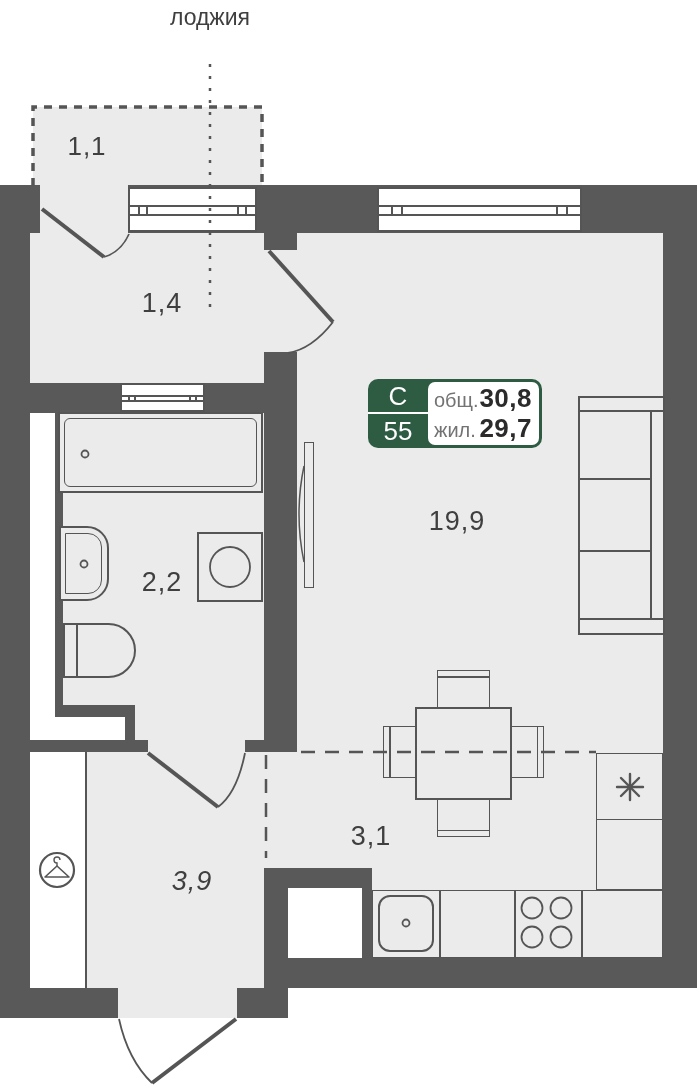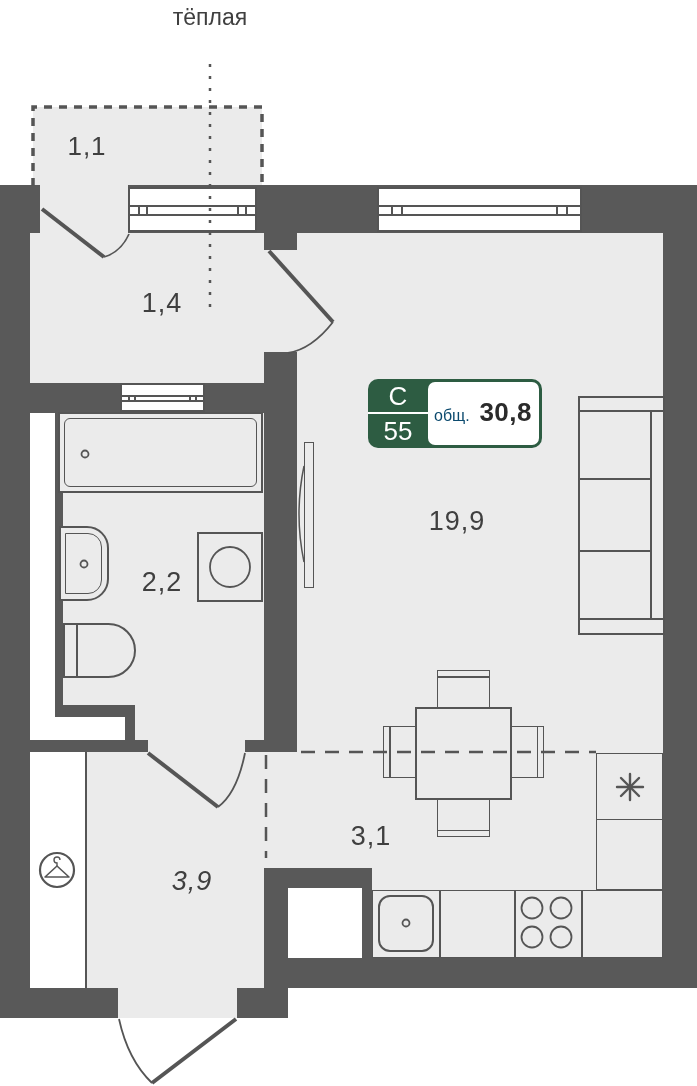--- a/index.html
+++ b/index.html
@@ -22,21 +22,21 @@
   .badge{position:absolute;left:368px;top:379px;width:174px;height:69px;background:#2d5c42;
     border-radius:10px;}
   .badge .left{position:absolute;left:0;top:0;width:60px;height:100%;display:flex;
     flex-direction:column;align-items:center;justify-content:space-around;color:#fff;}
   .badge .left .t{font-size:26px;line-height:30px;}
   .badge .left .divider{position:absolute;left:0;top:33px;width:60px;height:2px;background:#fff;}
   .badge .panel{position:absolute;left:60px;top:3px;right:3px;bottom:3px;background:#fff;
     border-radius:7px;padding:2px 7px 2px 6px;box-sizing:border-box;display:flex;
     flex-direction:column;justify-content:space-around;}
   .badge .row{display:flex;justify-content:space-between;align-items:baseline;line-height:28px;}
-  .badge .row .lbl{font-size:16px;color:#0c4a6e;}
+  .badge .row .lbl{font-size:20px;color:#737373;}
   .badge .row .val{font-size:26px;font-weight:700;color:#2b2b2b;letter-spacing:0.5px;}
   svg.overlay{position:absolute;left:0;top:0;pointer-events:none;}
 </style>
 </head>
 <body>
 
 <div class="plan">
 
   <div class="floor" style="left:33px;top:107px;width:229px;height:78px;"></div>
   <div class="floor" style="left:30px;top:233px;width:235px;height:150px;"></div>
@@ -186,36 +186,40 @@
     </g>
 
     <g>
       <circle cx="57" cy="870" r="17" fill="none" stroke="#555" stroke-width="2.2"></circle>
       <path d="M45,877 L57,866 L69,877 Z" fill="none" stroke="#555" stroke-width="1.6" stroke-linejoin="round"></path>
       <path d="M57,866 v-3 a3,3 0 1 1 3,-3" fill="none" stroke="#555" stroke-width="1.4"></path>
     </g>
   </svg>
 
   <div class="loggia-label">
-    <div>тёплая</div>
+    <div>лоджия</div>
   </div>
   <div class="area-label" style="left:87px;top:146px;font-size:26px;text-align:center;">1,1</div>
   <div class="area-label" style="left:162px;top:303px;">1,4</div>
   <div class="area-label" style="left:162px;top:582px;">2,2</div>
   <div class="area-label" style="left:457px;top:521px;">19,9</div>
   <div class="area-label" style="left:371px;top:836px;">3,1</div>
   <div class="area-label" style="left:192px;top:881px;font-style:italic;">3,9</div>
 
   <div class="badge">
     <div class="left">
       <div class="t">С</div>
       <div class="divider"></div>
       <div class="t">55</div>
     </div>
     <div class="panel">
       <div class="row">
         <span class="lbl">общ.</span>
         <span class="val">30,8</span>
       </div>
+      <div class="row">
+        <span class="lbl">жил.</span>
+        <span class="val">29,7</span>
+      </div>
     </div>
   </div>
 
 </div>
 
 </body></html>

